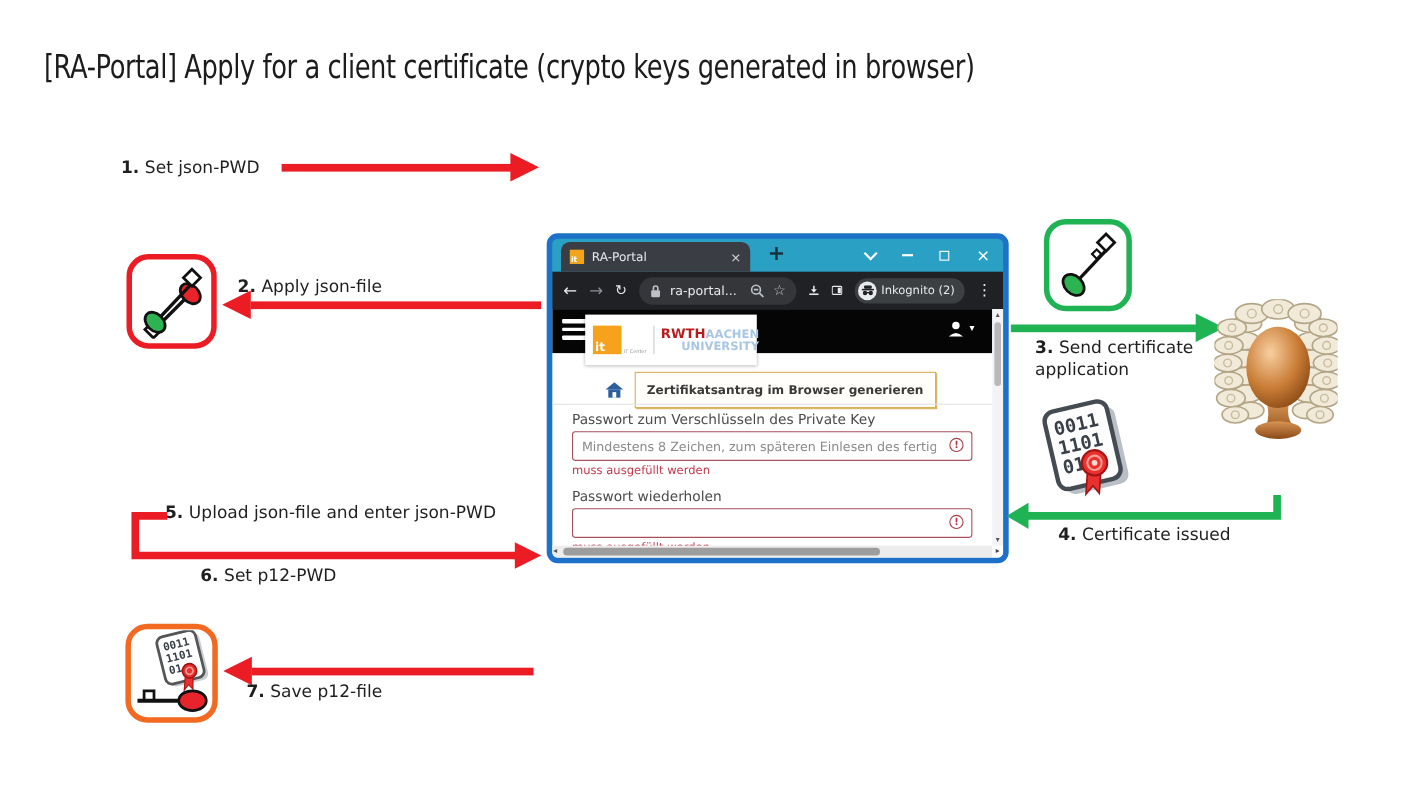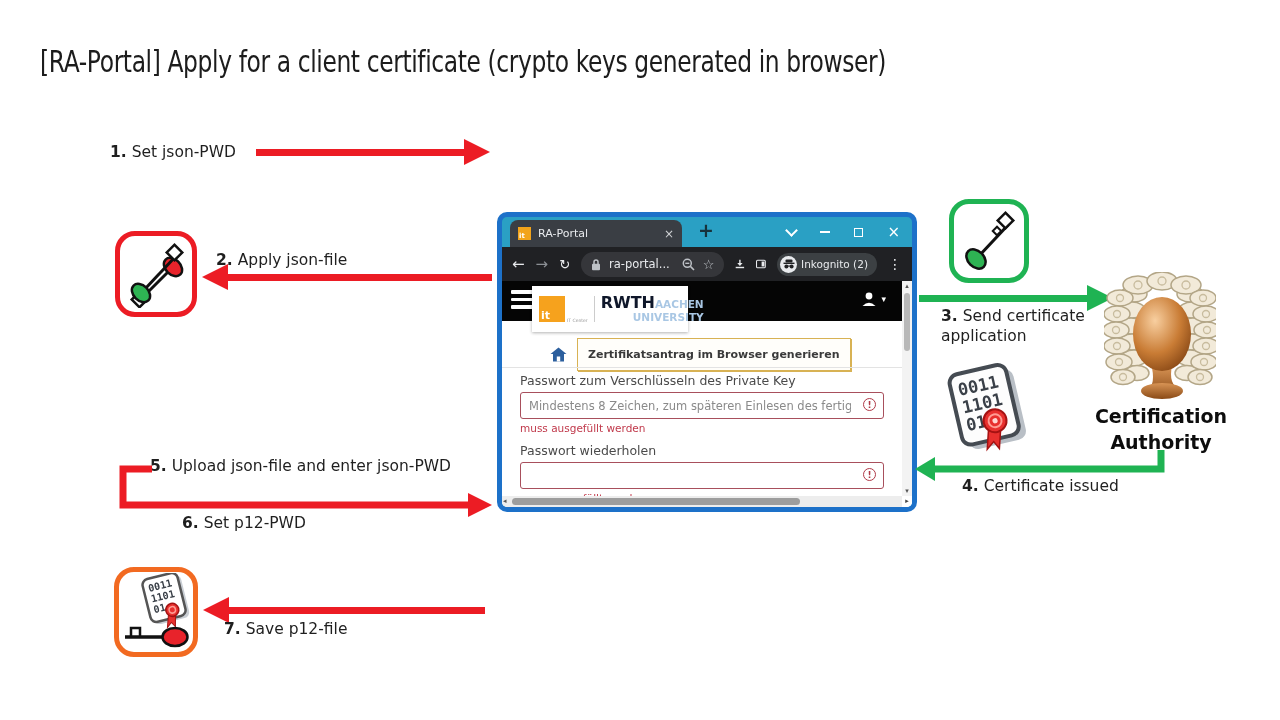--- a/index.html
+++ b/index.html
@@ -67,21 +67,21 @@
   #page-header{position:absolute;left:0;top:0;height:40px;width:calc(100% - 10px);background:#050505;}
   #hamburger{position:absolute;left:9px;top:9px;width:25px;display:flex;flex-direction:column;gap:4px;}
   #hamburger div{height:3.5px;background:#fff;border-radius:1px;}
   #logo-card{position:absolute;left:30px;top:5px;width:156px;height:46px;background:#fff;
     box-shadow:0 1px 3px rgba(0,0,0,.3);display:flex;align-items:center;padding:0 7px;gap:6px;box-sizing:border-box;}
   #it-square{width:26px;height:26px;background:#f6a21d;position:relative;flex:none;}
   #it-square span{position:absolute;left:2px;bottom:0px;color:#fff;font-weight:bold;font-size:11px;}
   #it-sub{font-size:4.5px;color:#999;align-self:flex-end;margin:0 0 9px -4px;white-space:nowrap;}
   #logo-divider{width:1px;height:26px;background:#ccc;flex:none;}
   #rwth-block{font-size:11px;line-height:1.05;white-space:nowrap;}
-  .rwth-dark{font-weight:bold;color:#0f172a;font-size:16px;}
+  .rwth-dark{font-weight:bold;color:#b91c1c;font-size:12px;}
   .rwth-blue{color:#a9c7e4;font-weight:bold;font-size:10.5px;}
   #rwth-line2{text-align:right;}
   #person-wrap{position:absolute;right:26px;top:10px;display:flex;align-items:center;gap:4px;}
   #person-caret{color:#fff;font-size:9px;}
 
   #breadcrumb-row{position:absolute;left:48px;top:57px;display:flex;align-items:center;gap:10px;}
   #crumb-box{border:1px solid #d8b254;box-shadow:1px 1px 0 #d8b254;padding:9px 10px;
     font-size:11px;font-weight:bold;color:#3a3a3a;background:#fffefa;white-space:nowrap;}
   #content-divider{position:absolute;left:0;top:86px;width:calc(100% - 10px);height:1px;background:#e3e3e3;}
 
@@ -336,24 +336,20 @@
           <circle cx="19" cy="105" r="3.5"></circle>
         <circle cx="99" cy="26" r="3.5"></circle>
           <circle cx="102" cy="42" r="3.5"></circle>
           <circle cx="103" cy="58" r="3.5"></circle>
         <circle cx="102" cy="74" r="3.5"></circle>
           <circle cx="100" cy="90" r="3.5"></circle>
           <circle cx="96" cy="105" r="3.5"></circle>
       </g>
     </svg>
   </div>
-  <div class="abs" id="ca-label">
-    <div>Certification</div>
-    <div>Authority</div>
-  </div>
 
   <div class="abs" style="left:944px;top:360px;">
     <svg width="92" height="98" viewBox="0 0 92 98">
       <g transform="rotate(-13 44 48)">
         <rect x="18" y="14" width="58" height="72" rx="9" fill="#b9bfc6"></rect>
         <rect x="12" y="8" width="58" height="72" rx="9" fill="#fdfdfd" stroke="#454b52" stroke-width="4"></rect>
         <text x="19" y="30" font-family="DejaVu Sans Mono, monospace" font-size="17" font-weight="bold" fill="#3a4048">0011</text>
         <text x="19" y="48" font-family="DejaVu Sans Mono, monospace" font-size="17" font-weight="bold" fill="#3a4048">1101</text>
         <text x="19" y="66" font-family="DejaVu Sans Mono, monospace" font-size="17" font-weight="bold" fill="#3a4048">01</text>
         <polygon points="40,68 34,88 42,82 46,90 52,70" fill="#e8302e" stroke="#a51212" stroke-width="1.5"></polygon>

